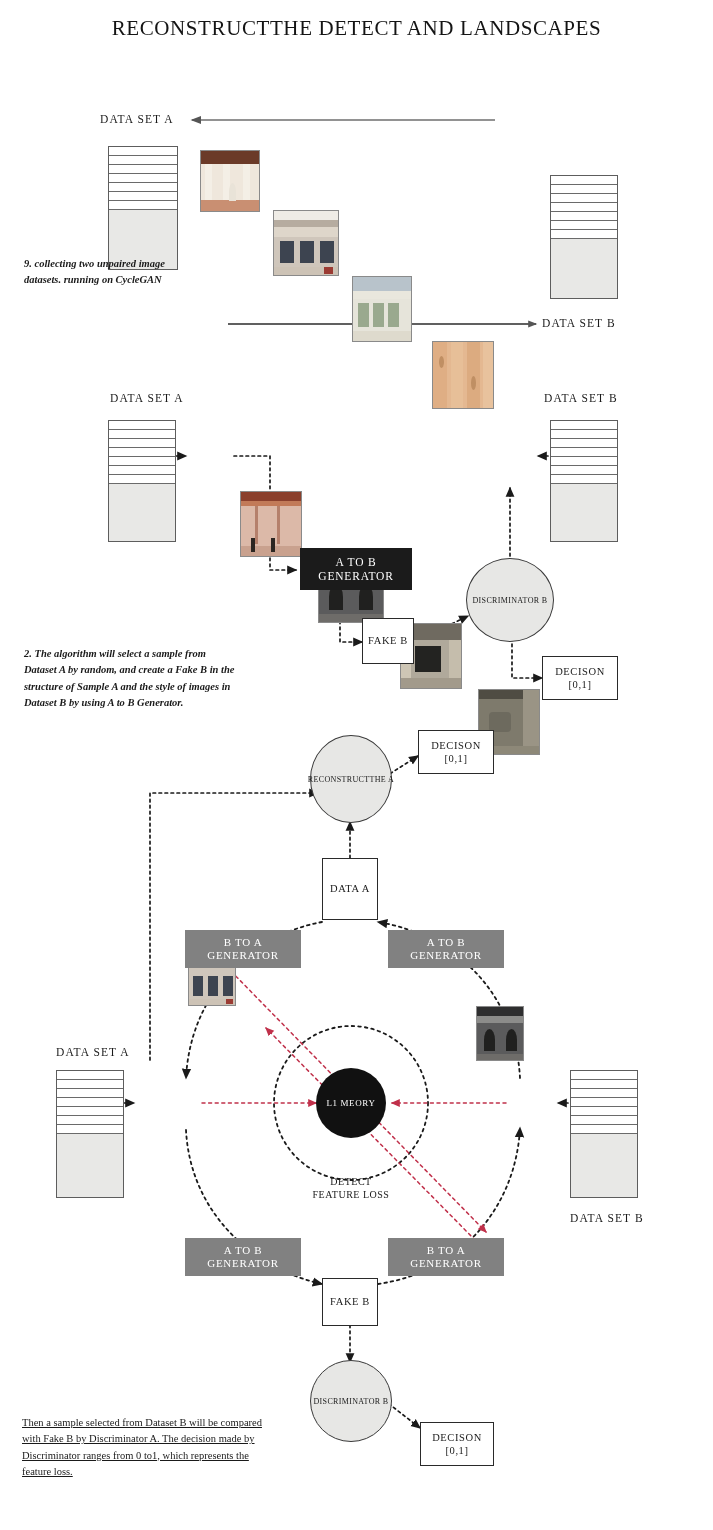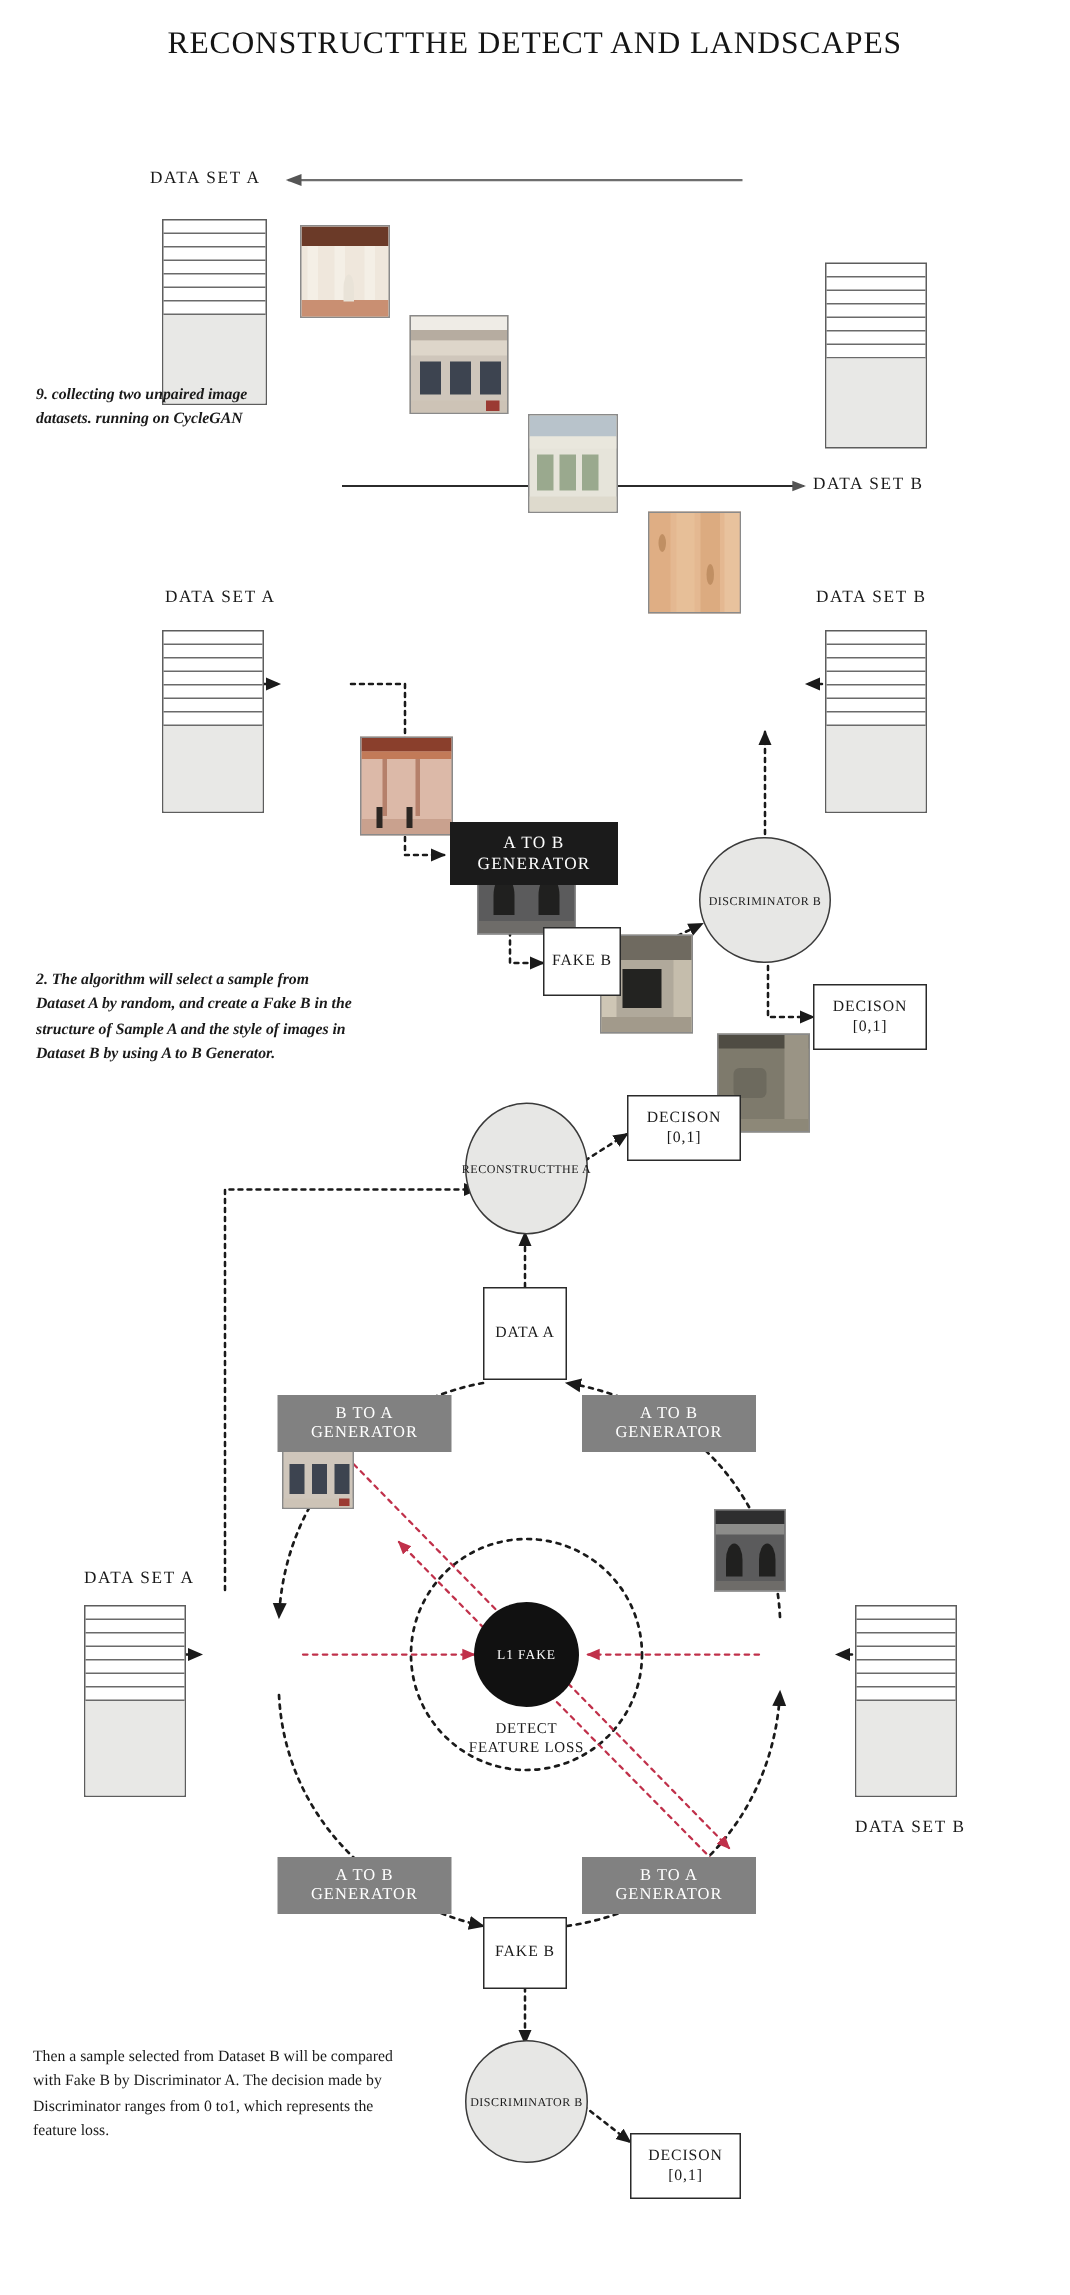--- a/index.html
+++ b/index.html
@@ -322,23 +322,23 @@
     <div class="ln" style="height:9px"></div>
   <div class="ln" style="height:9px"></div>
     <div class="ln" style="height:9px"></div>
   <div class="ln" style="height:9px"></div>
     <div class="ln" style="height:9px"></div>
   <div class="ln" style="height:9px"></div>
   <div class="fill" style="height:63px"></div>
 </div>
 
 <div class="abs circle-black" style="left:316px;top:1068px;width:70px;height:70px;">
-  <span>L1 FAKE</span>
-</div>
-<div class="abs center-txt" style="left:281px;top:1146px;width:140px;white-space:pre-line;">DETECT
+  <span>L1 MEORY</span>
+</div>
+<div class="abs center-txt" style="left:281px;top:1175px;width:140px;white-space:pre-line;">DETECT
 FEATURE LOSS</div>
 
 <div class="abs box-gray" style="left:185px;top:1238px;width:116px;height:38px;">
   <span style="white-space:pre-line">A TO B
 GENERATOR</span>
 </div>
 <div class="abs box-gray" style="left:388px;top:1238px;width:116px;height:38px;">
   <span style="white-space:pre-line">B TO A
 GENERATOR</span>
 </div>
@@ -349,13 +349,13 @@
 
 <div class="abs ellipse" style="left:310px;top:1360px;width:82px;height:82px;">
   <span>DISCRIMINATOR B</span>
 </div>
 
 <div class="abs box-white" style="left:420px;top:1422px;width:74px;height:44px;flex-direction:column;">
   <span>DECISON</span>
   <span>[0,1]</span>
 </div>
 
-<div class="abs caption-n" style="left:22px;top:1364px;width:240px;">Then a sample selected from Dataset B will be compared with Fake B by Discriminator A. The decision made by Discriminator ranges from 0 to1, which represents the feature loss.</div>
+<div class="abs caption-n" style="left:22px;top:1415px;width:240px;text-decoration:underline;">Then a sample selected from Dataset B will be compared with Fake B by Discriminator A. The decision made by Discriminator ranges from 0 to1, which represents the feature loss.</div>
 
 </body></html>

